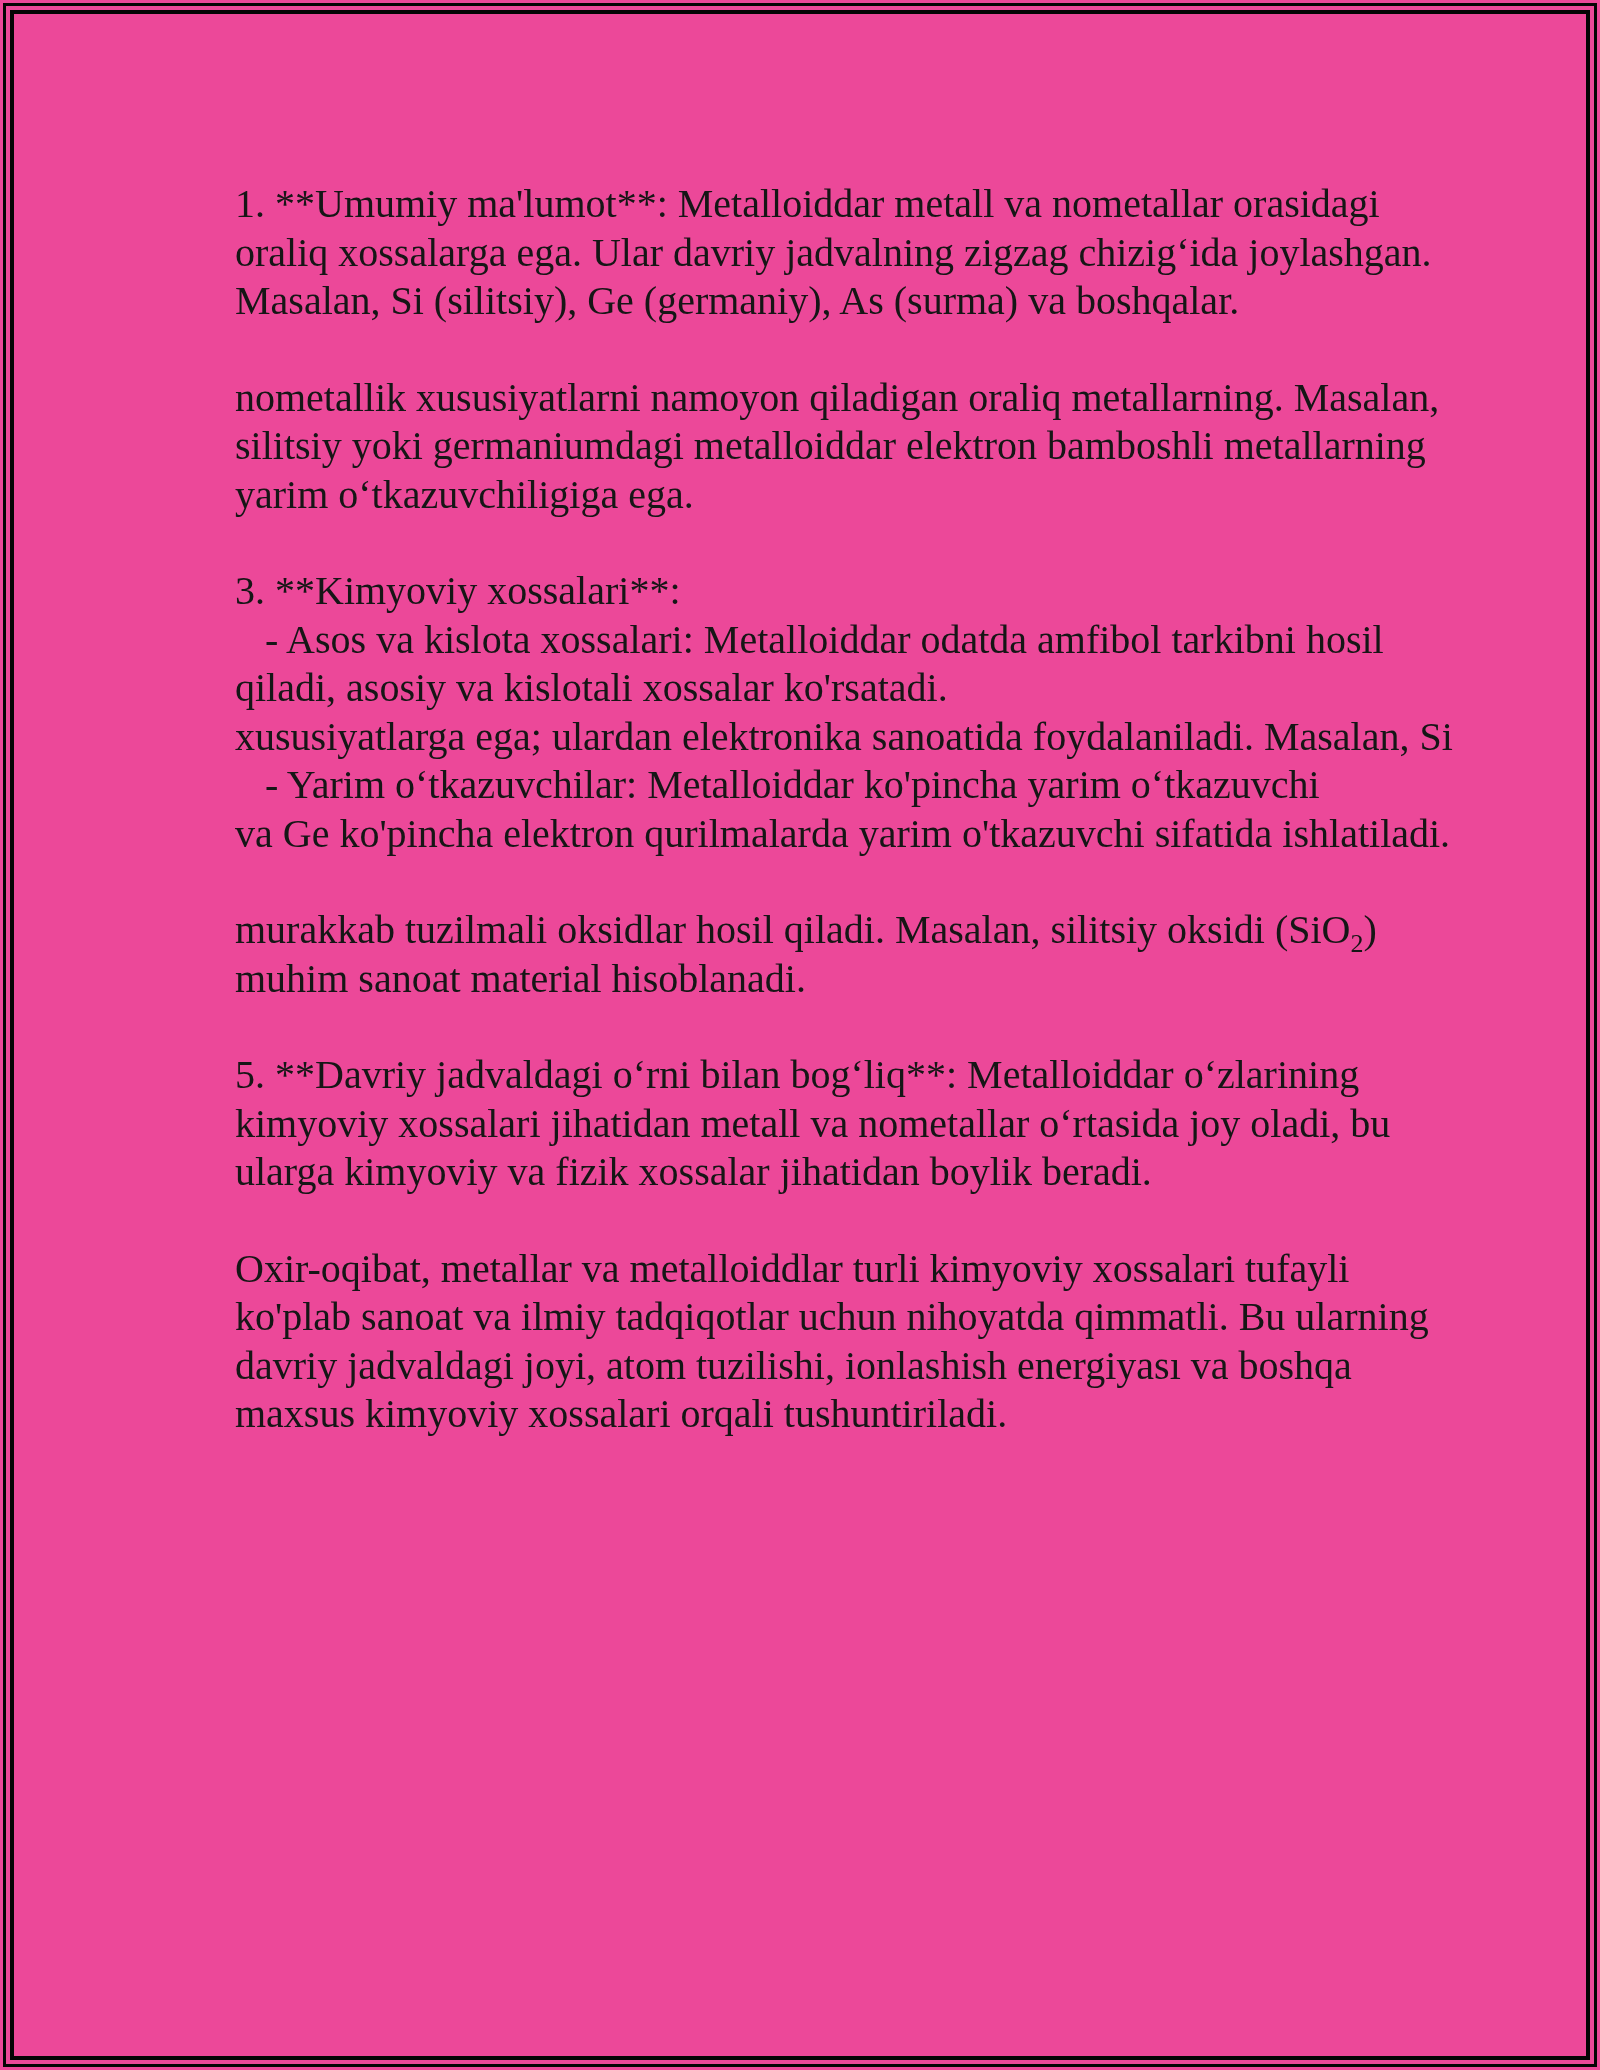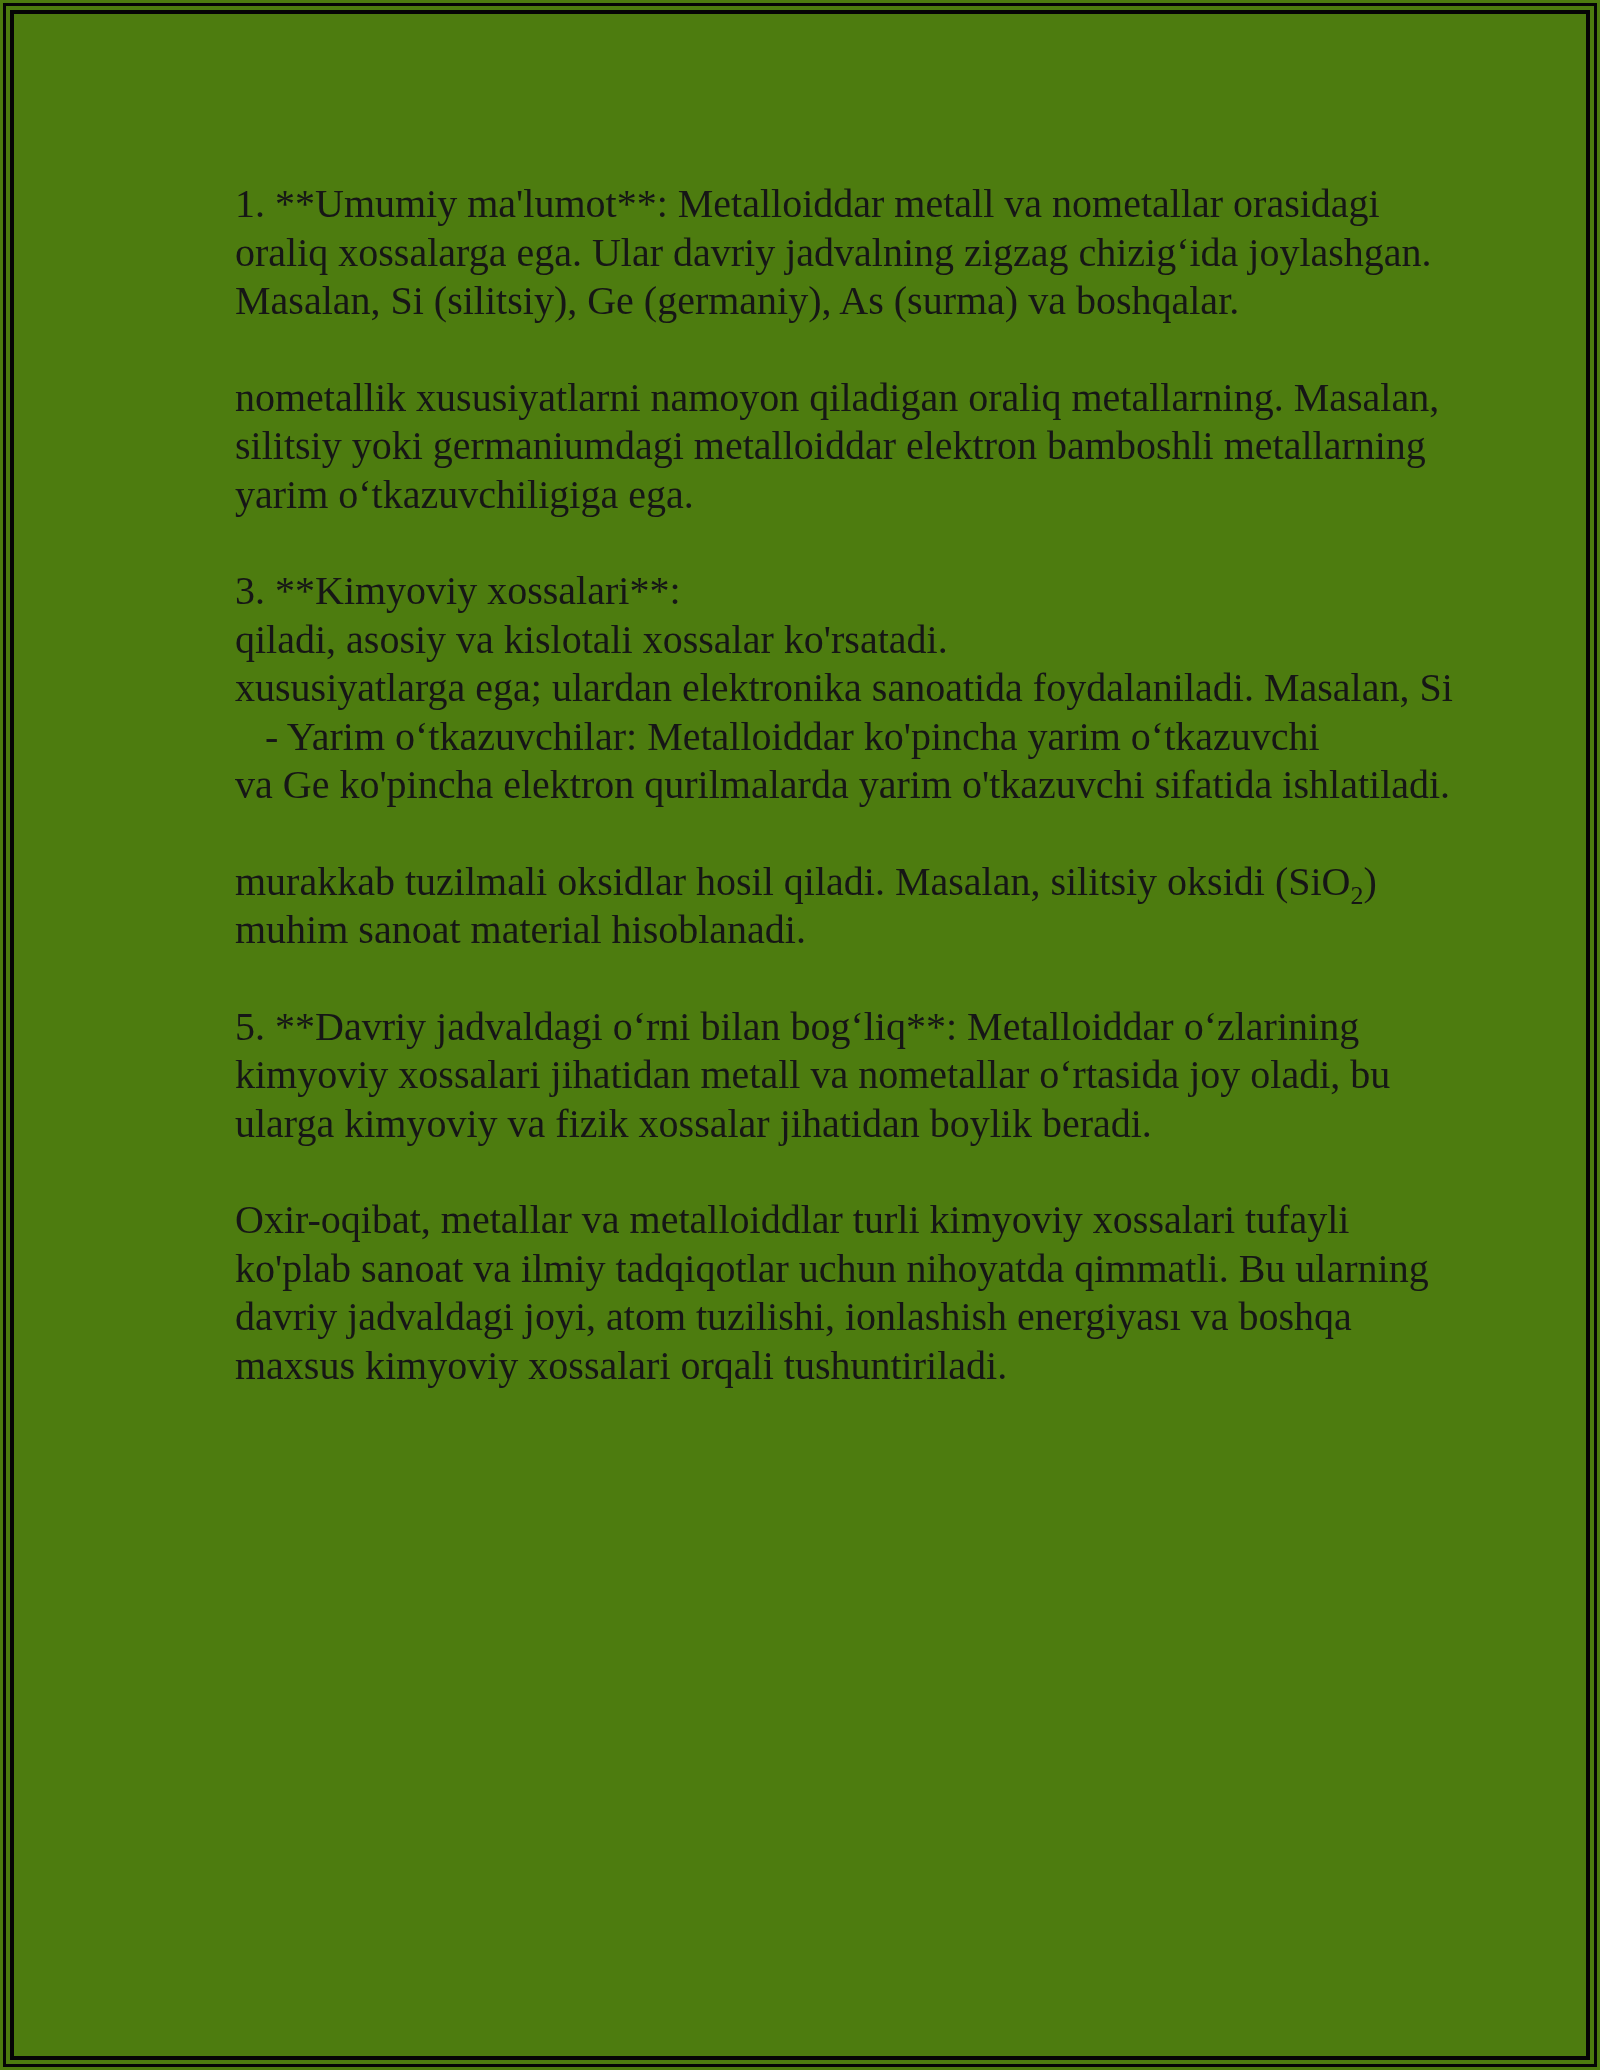--- a/index.html
+++ b/index.html
@@ -4,21 +4,21 @@
 <style>
   html, body {
     margin: 0;
     padding: 0;
     background: #ffffff;
   }
   .page {
     position: relative;
     width: 1600px;
     height: 2070px;
-    background: #4d7c0f;
+    background: #ec4899;
     overflow: hidden;
   }
   .frame-outer {
     position: absolute;
     inset: 3px;
     border: 3px solid #050505;
     pointer-events: none;
   }
   .frame-inner {
     position: absolute;
@@ -63,20 +63,21 @@
     </div>
 
     <div class="para">
       <div class="line">nometallik xususiyatlarni namoyon qiladigan oraliq metallarning. Masalan,</div>
       <div class="line">silitsiy yoki germaniumdagi metalloiddar elektron bamboshli metallarning</div>
       <div class="line">yarim o‘tkazuvchiligiga ega.</div>
     </div>
 
     <div class="para">
       <div class="line">3. **Kimyoviy xossalari**:</div>
+      <div class="line">   - Asos va kislota xossalari: Metalloiddar odatda amfibol tarkibni hosil</div>
       <div class="line">qiladi, asosiy va kislotali xossalar ko'rsatadi.</div>
       <div class="line">xususiyatlarga ega; ulardan elektronika sanoatida foydalaniladi. Masalan, Si</div>
       <div class="line">   - Yarim o‘tkazuvchilar: Metalloiddar ko'pincha yarim o‘tkazuvchi</div>
       <div class="line">va Ge ko'pincha elektron qurilmalarda yarim o'tkazuvchi sifatida ishlatiladi.</div>
     </div>
 
     <div class="para">
       <div class="line"><span>murakkab tuzilmali oksidlar hosil qiladi. Masalan, silitsiy oksidi (SiO</span><sub>2</sub><span>)</span></div>
       <div class="line">muhim sanoat material hisoblanadi.</div>
     </div>

